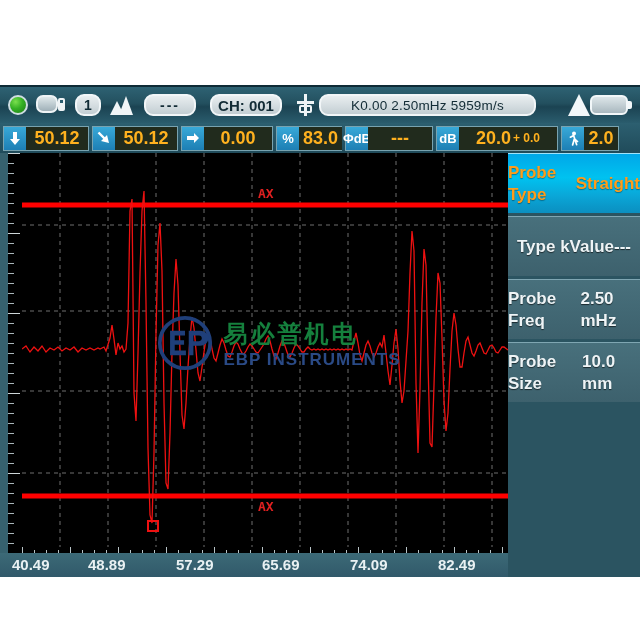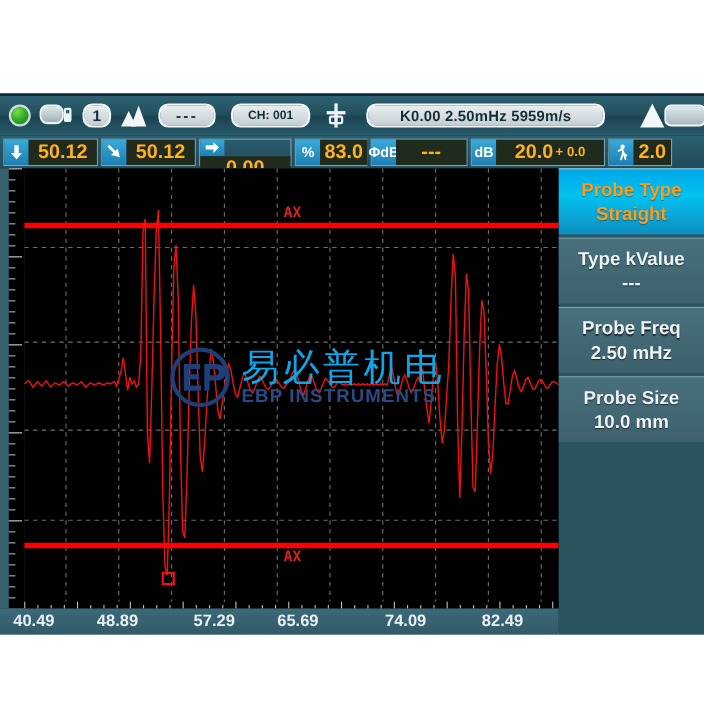--- a/index.html
+++ b/index.html
@@ -93,35 +93,35 @@
     position: absolute;
     bottom: 0;
     width: 0; height: 0;
     border-left: 7px solid transparent;
     border-right: 7px solid transparent;
     border-bottom: 19px solid #f0f5f7;
   }
   .peaks-icon i:nth-child(1){ left: 0; border-bottom-width: 14px; }
   .peaks-icon i:nth-child(2){ left: 9px; }
   .dots-pill { width: 52px; margin-left: 8px; letter-spacing: 2px; }
-  .ch-pill { width: 72px; margin-left: 14px; font-size: 11px; }
+  .ch-pill { width: 72px; margin-left: 14px; font-size: 15px; }
   .probe-icon {
     margin-left: 13px;
     width: 20px; height: 22px;
     position: relative;
     flex: 0 0 auto;
   }
   .probe-icon .stem { position:absolute; left:9px; top:0; width:3px; height:22px; background:#eef4f6; }
   .probe-icon .bar  { position:absolute; left:2px; top:7px; width:17px; height:3px; background:#eef4f6; }
   .probe-icon .box  { position:absolute; left:4px; top:11px; width:13px; height:8px; border:2px solid #eef4f6; box-sizing:border-box; border-radius:2px; }
   .info-pill {
-    margin-left: 18px;
+    margin-left: 4px;
     width: 217px;
     font-size: 13.5px;
-    font-weight: bold;
+    font-weight: normal;
     letter-spacing: 0.2px;
   }
   .tri-icon {
     margin-left: 32px;
     width: 0; height: 0;
     border-left: 11px solid transparent;
     border-right: 11px solid transparent;
     border-bottom: 22px solid #f2f7f9;
     flex: 0 0 auto;
   }
@@ -184,21 +184,21 @@
     display: flex;
     align-items: center;
     justify-content: center;
     padding: 0 4px;
     flex: 1 1 auto;
     white-space: nowrap;
   }
   .meas .val .small { font-size: 12px; font-weight: bold; margin-left:2px;}
   .w1 { width: 86px; }
   .w2 { width: 86px; }
-  .w3 { width: 84px; flex-direction: column; }
+  .w3 { width: 92px; }
   .w4 { width: 66px; }
   .w5 { width: 88px; }
   .w6 { width: 122px; }
   .w7 { width: 58px; }
   .dbic { font-size: 12px; }
   .stacked-ic { line-height: 9px; font-size: 9px; text-align:center; }
 
   
   .chartwrap {
     position: absolute;
@@ -264,21 +264,21 @@
     background: #2b5461;
     box-sizing: border-box;
   }
   .sb-item {
     height: 60px;
     margin-bottom: 3px;
     background: linear-gradient(to bottom,#48707c,#3d616d);
     border-top: 1px solid #7fa6b2;
     color: #eef4f6;
     display: flex;
-    flex-direction: column;
+    flex-direction: row;
     align-items: center;
     justify-content: center;
     font-size: 17px;
     font-weight: bold;
     line-height: 22px;
     box-sizing: border-box;
     text-shadow: 0 1px 1px rgba(0,0,0,.6);
   }
   .sb-item.active {
     background: linear-gradient(to bottom,#00a7e8 0%, #00c2f0 40%, #0aa7d8 70%, #0b8fc0 100%);
@@ -298,23 +298,23 @@
     display:flex;
     align-items:center;
     justify-content:center;
     flex-direction:row;
     opacity: 1;
   }
   .wm-inner { display:flex; align-items:center; transform: translate(14px,-10px); }
   .wm-logo { width:56px; height:56px; margin-right:10px; }
   .wm-text { display:flex; flex-direction:column; }
   .wm-cn {
-    color:#0ea5e9;
-    font-size:34px;
-    font-weight:normal;
+    color:#15803d;
+    font-size:24px;
+    font-weight:bold;
     letter-spacing:3px;
     line-height:32px;
     font-family:"DejaVu Sans", sans-serif;
   }
   .wm-en {
     color:#2a4a86;
     font-size:17px;
     font-weight:bold;
     letter-spacing:1px;
     line-height:19px;
@@ -582,21 +582,21 @@
         <i style="left: 420px; height: 3px;"></i>
         <i style="left: 432px; height: 6px;"></i>
         <i style="left: 444px; height: 3px;"></i>
         <i style="left: 456px; height: 3px;"></i>
         <i style="left: 468px; height: 3px;"></i>
         <i style="left: 480px; height: 6px;"></i>
       </div>
     <span class="lbl" style="left:12px;">40.49</span>
     <span class="lbl" style="left:88px;">48.89</span>
     <span class="lbl" style="left:176px;">57.29</span>
-    <span class="lbl" style="left:252px;">65.69</span>
+    <span class="lbl" style="left:262px;">65.69</span>
     <span class="lbl" style="left:350px;">74.09</span>
     <span class="lbl" style="left:438px;">82.49</span>
   </div>
 
   <div class="axis-arrow">
     <svg width="18" height="18" viewBox="0 0 18 18">
       <path d="M3 3 L14 14 M14 14 L14 7 M14 14 L7 14" stroke="#eaf2f4" stroke-width="2" fill="none" stroke-linecap="round"></path>
     </svg>
   </div>
 

